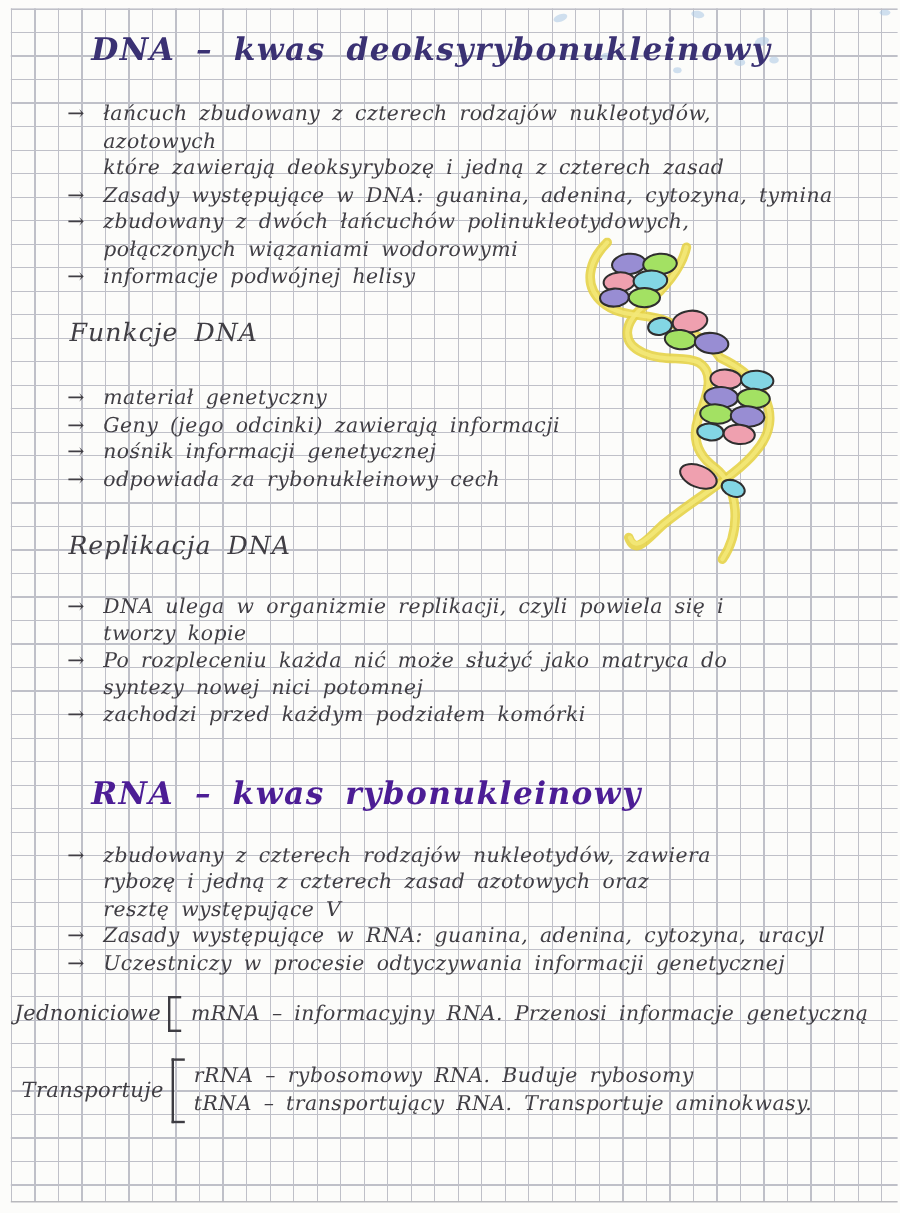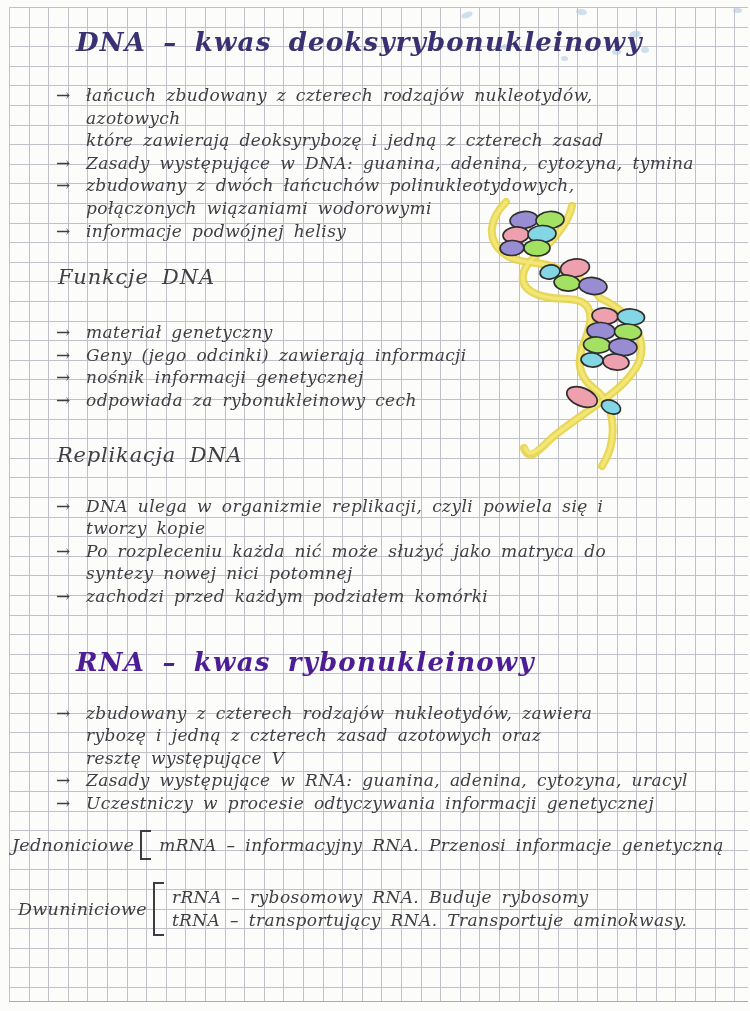--- a/index.html
+++ b/index.html
@@ -236,21 +236,21 @@
 
     <div class="groups" style="position:static;margin-top:16px;">
       <div class="group" style="margin-left:0px;">
         <span class="glabel">Jednoniciowe</span>
         <span class="bracket" style="height:26px;"></span>
         <div class="glines">
           <div class="gline">mRNA – informacyjny RNA. Przenosi informacje genetyczną</div>
         </div>
       </div>
       <div class="group" style="margin-left:6px;margin-top:22px;">
-        <span class="glabel">Dwuniniciowe</span>
+        <span class="glabel">Transportuje</span>
         <span class="bracket" style="height:50px;"></span>
         <div class="glines">
           <div class="gline">rRNA – rybosomowy RNA. Buduje rybosomy</div>
           <div class="gline">tRNA – transportujący RNA. Transportuje aminokwasy.</div>
         </div>
       </div>
     </div>
   </div>
 </div>
 

